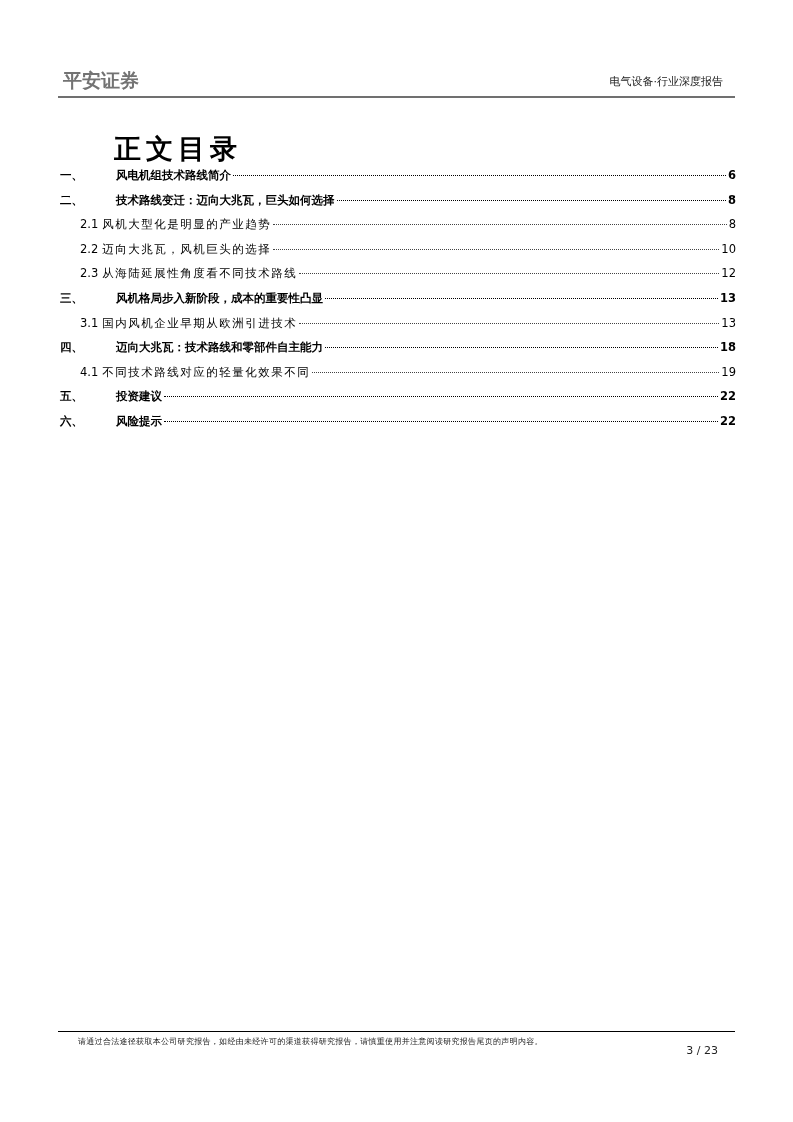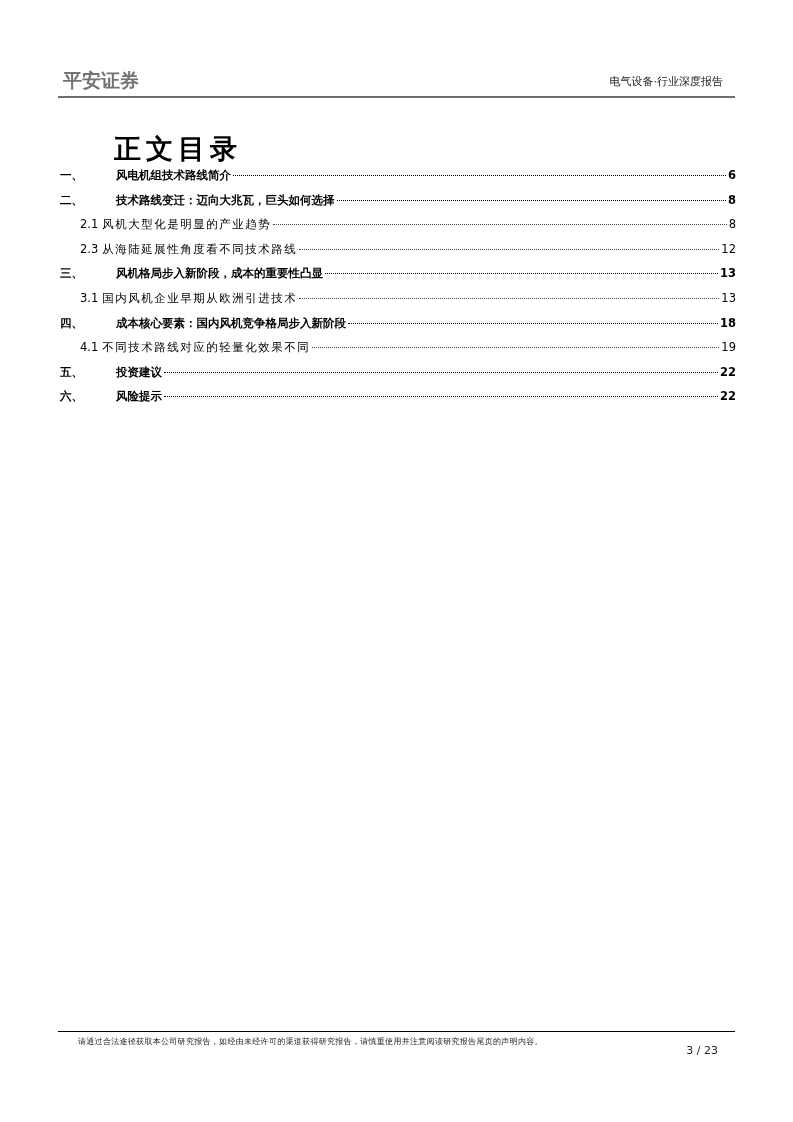--- a/index.html
+++ b/index.html
@@ -55,40 +55,46 @@
     <span class="dots"></span>
     <span class="page">8</span>
   </div>
   <div class="toc-row l2">
     <span class="num">2.1</span>
     <span class="label">风机大型化是明显的产业趋势</span>
     <span class="dots"></span>
     <span class="page">8</span>
   </div>
   <div class="toc-row l2">
+    <span class="num">2.2</span>
+    <span class="label">迈向大兆瓦，风机巨头的选择</span>
+    <span class="dots"></span>
+    <span class="page">10</span>
+  </div>
+  <div class="toc-row l2">
     <span class="num">2.3</span>
     <span class="label">从海陆延展性角度看不同技术路线</span>
     <span class="dots"></span>
     <span class="page">12</span>
   </div>
   <div class="toc-row l1">
     <span class="num">三、</span>
     <span class="label">风机格局步入新阶段，成本的重要性凸显</span>
     <span class="dots"></span>
     <span class="page">13</span>
   </div>
   <div class="toc-row l2">
     <span class="num">3.1</span>
     <span class="label">国内风机企业早期从欧洲引进技术</span>
     <span class="dots"></span>
     <span class="page">13</span>
   </div>
   <div class="toc-row l1">
     <span class="num">四、</span>
-    <span class="label">成本核心要素：国内风机竞争格局步入新阶段</span>
+    <span class="label">迈向大兆瓦：技术路线和零部件自主能力</span>
     <span class="dots"></span>
     <span class="page">18</span>
   </div>
   <div class="toc-row l2">
     <span class="num">4.1</span>
     <span class="label">不同技术路线对应的轻量化效果不同</span>
     <span class="dots"></span>
     <span class="page">19</span>
   </div>
   <div class="toc-row l1">

